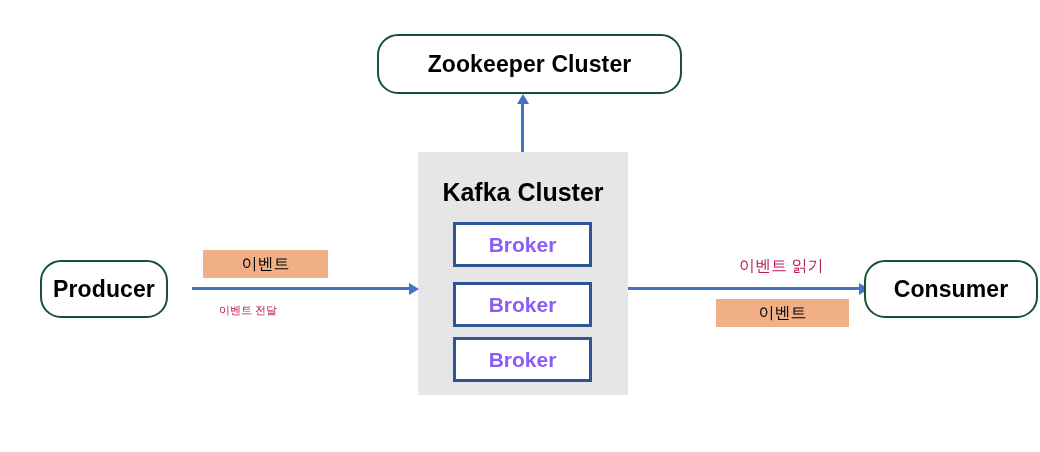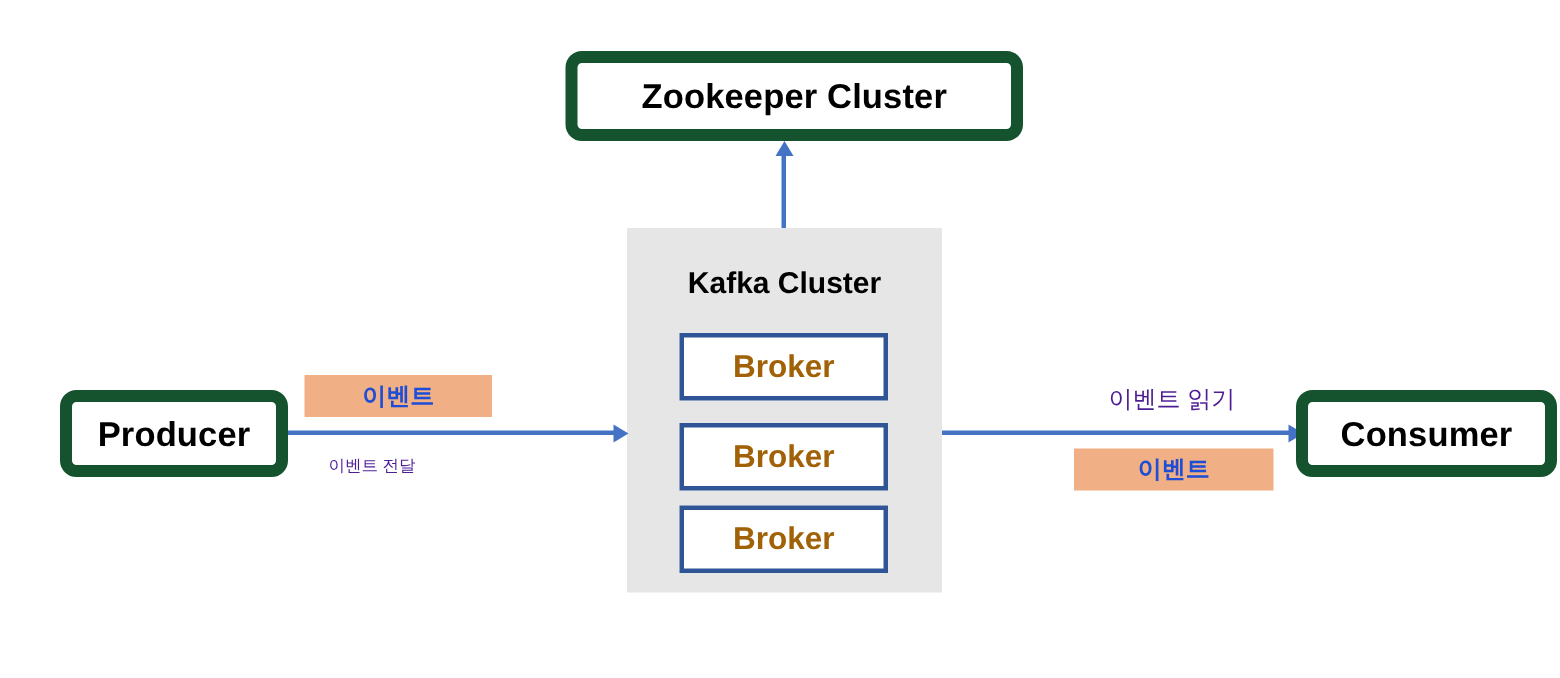--- a/index.html
+++ b/index.html
@@ -16,22 +16,22 @@
     width: 1040px;
     height: 452px;
     background: #ffffff;
     overflow: hidden;
   }
 
   
   .node-box {
     position: absolute;
     box-sizing: border-box;
-    border: 8px solid #14532d;
-    border-radius: 11px;
+    border: 2px solid #14532d;
+    border-radius: 21px;
     background: #ffffff;
     display: flex;
     align-items: center;
     justify-content: center;
     color: #000000;
     font-weight: bold;
     letter-spacing: 0.1px;
     z-index: 6;
   }
 
@@ -55,41 +55,41 @@
   
   .broker-box {
     position: absolute;
     box-sizing: border-box;
     border: 3px solid #2F5597;
     background: #ffffff;
     display: flex;
     align-items: center;
     justify-content: center;
     font-weight: bold;
-    color: #a16207;
+    color: #8b5cf6;
     z-index: 5;
   }
 
   
   .event-chip {
     position: absolute;
     box-sizing: border-box;
     background: #F0AF84;
     display: flex;
     align-items: center;
     justify-content: center;
-    color: #1d4ed8;
-    font-weight: bold;
+    color: #000000;
+    font-weight: normal;
     z-index: 7;
   }
 
   
   .caption {
     position: absolute;
-    color: #4c1d95;
+    color: #be185d;
     white-space: nowrap;
     z-index: 7;
   }
 
   
   .arrow-h {
     position: absolute;
     height: 3px;
     background: #4472C4;
     z-index: 3;
@@ -129,36 +129,36 @@
   <div class="node-box" style="left:377px; top:34px; width:305px; height:60px; font-size:23px;">
     <span>Zookeeper Cluster</span>
   </div>
 
   <div class="arrow-v" style="left:521px; top:103px; height:49px;">
     <span class="head"></span>
   </div>
 
   <div class="cluster-panel" style="left:418px; top:152px; width:210px; height:243px;"></div>
 
-  <div class="cluster-title" style="left:418px; top:178px; width:210px; font-size:20px;">
+  <div class="cluster-title" style="left:418px; top:178px; width:210px; font-size:25px;">
     <span>Kafka Cluster</span>
   </div>
 
   <div class="broker-box" style="left:453px; top:222px; width:139px; height:45px; font-size:21px;">
     <span>Broker</span>
   </div>
   <div class="broker-box" style="left:453px; top:282px; width:139px; height:45px; font-size:21px;">
     <span>Broker</span>
   </div>
   <div class="broker-box" style="left:453px; top:337px; width:139px; height:45px; font-size:21px;">
     <span>Broker</span>
   </div>
 
 
-  <div class="node-box" style="left:40px; top:260px; width:152px; height:58px; font-size:23px;">
+  <div class="node-box" style="left:40px; top:260px; width:128px; height:58px; font-size:23px;">
     <span>Producer</span>
   </div>
 
   <div class="arrow-h" style="left:192px; top:287px; width:218px;">
     <span class="head"></span>
   </div>
 
   <div class="event-chip" style="left:203px; top:250px; width:125px; height:28px; font-size:16px;">
     <span>이벤트</span>
   </div>

